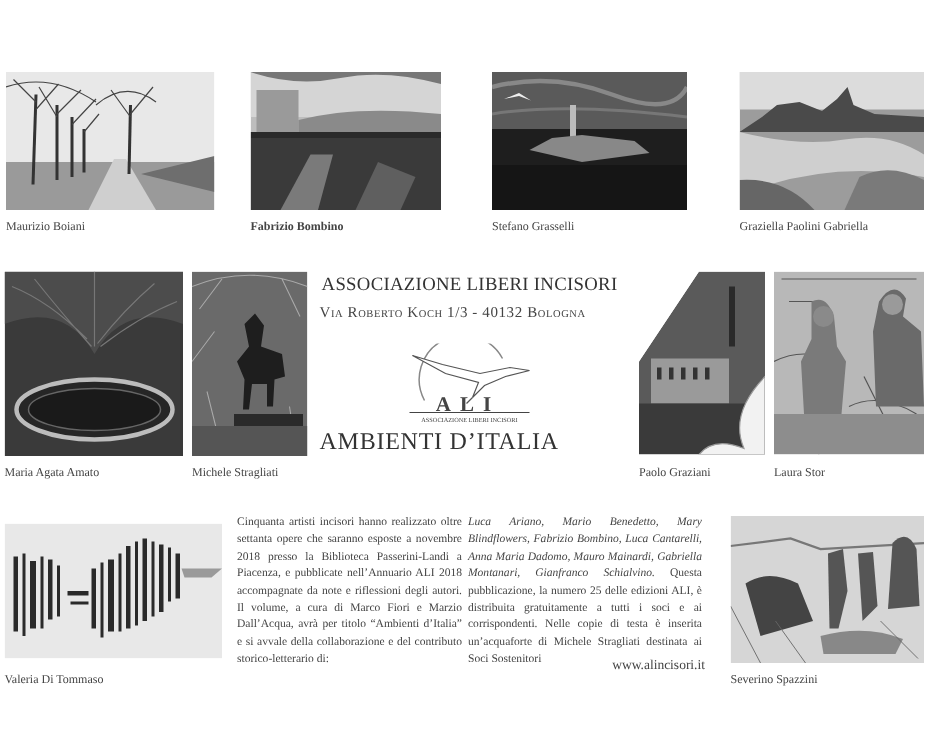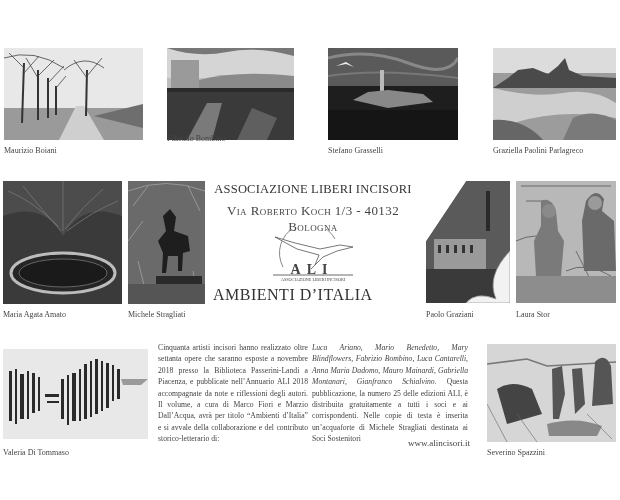--- a/index.html
+++ b/index.html
@@ -3,22 +3,22 @@
 <meta charset="utf-8">
 <style>
   html, body { margin:0; padding:0; background:#ffffff; }
   body { width:620px; height:500px; position:relative; overflow:hidden;
          font-family:"Liberation Serif","DejaVu Serif",serif; color:#333; }
   .art { position:absolute; overflow:hidden; }
   .cap { position:absolute; font-size:8px; color:#444; text-align:left; white-space:nowrap; }
   svg { display:block; }
   .title1 { position:absolute; left:213px; top:182px; width:200px; text-align:center;
             font-size:12.5px; letter-spacing:0.2px; color:#333; }
-  .addr { position:absolute; left:213px; top:203px; width:200px; text-align:center;
-          font-size:13px; font-variant:small-caps; letter-spacing:0.4px; color:#444; }
+  .addr { position:absolute; left:213px; top:203px; width:200px; text-align:left;
+          font-size:10px; font-variant:small-caps; letter-spacing:0.4px; color:#444; }
   .title2 { position:absolute; left:213px; top:286px; width:200px; 
             font-size:16px; letter-spacing:0.5px; color:#333; }
   .body-text { position:absolute; font-size:7.7px; line-height:11.4px; color:#444; text-align:justify; }
   .body-text i { font-style:italic;margin-top:17px; }
   .web { position:absolute; left:340px; top:438px; width:130px; text-align:right; font-size:9px; color:#444; }
 </style>
 </head>
 <body>
 
 <div class="art" style="left:4px;top:48px;width:139px;height:92px;">
@@ -48,21 +48,21 @@
     <rect width="127" height="30" fill="#d5d5d5"></rect>
     <path d="M0 0 Q30 10 60 4 T127 8 L127 0 Z" fill="#777"></path>
     <rect x="4" y="12" width="28" height="30" fill="#9a9a9a"></rect>
     <path d="M32 32 Q70 22 127 28 L127 42 L32 42 Z" fill="#8a8a8a"></path>
     <rect x="0" y="40" width="127" height="4" fill="#2a2a2a"></rect>
     <rect x="0" y="44" width="127" height="48" fill="#3a3a3a"></rect>
     <path d="M20 92 L40 55 L55 55 L45 92 Z" fill="#7a7a7a"></path>
     <path d="M70 92 L85 60 L110 70 L100 92 Z" fill="#5f5f5f"></path>
   </svg>
 </div>
-<div class="cap" style="left:167px;top:134px;width:127px;">Fabrizio Bombino</div>
+<div class="cap" style="left:167px;top:146px;width:127px;font-weight:bold;">Fabrizio Bombino</div>
 
 <div class="art" style="left:328px;top:48px;width:130px;height:92px;">
   <svg width="130" height="92">
     <rect width="130" height="92" fill="#1e1e1e"></rect>
     <rect width="130" height="38" fill="#5a5a5a"></rect>
     <path d="M0 10 Q40 0 80 15 T130 10" stroke="#888" stroke-width="3" fill="none"></path>
     <path d="M0 28 Q50 20 130 30" stroke="#777" stroke-width="2" fill="none"></path>
     <path d="M8 18 L18 14 L26 19 L18 16 Z" fill="#eee"></path>
     <rect x="52" y="22" width="4" height="28" fill="#bbb"></rect>
     <path d="M25 52 L40 44 L60 42 L95 46 L105 54 L60 60 Z" fill="#888"></path>
@@ -74,21 +74,21 @@
 <div class="art" style="left:493px;top:48px;width:123px;height:92px;">
   <svg width="123" height="92">
     <rect width="123" height="92" fill="#9c9c9c"></rect>
     <rect width="123" height="25" fill="#dcdcdc"></rect>
     <path d="M15 30 L25 22 L40 20 L55 26 L65 18 L72 10 L76 22 L90 28 L123 30 L123 40 L0 40 Z" fill="#4a4a4a"></path>
     <path d="M0 40 Q40 50 70 45 T123 55 L123 70 Q70 60 20 75 L0 72 Z" fill="#cfcfcf"></path>
     <path d="M0 72 Q30 70 50 92 L0 92 Z" fill="#666"></path>
     <path d="M80 70 Q100 60 123 72 L123 92 L70 92 Z" fill="#7a7a7a"></path>
   </svg>
 </div>
-<div class="cap" style="left:493px;top:146px;width:123px;">Graziella Paolini Parlagreco</div>
+<div class="cap" style="left:493px;top:146px;width:123px;">Graziella Paolini Gabriella</div>
 
 <div class="art" style="left:3px;top:181px;width:119px;height:123px;">
   <svg width="119" height="123">
     <rect width="119" height="123" fill="#3a3a3a"></rect>
     <path d="M0 0 L119 0 L119 35 Q80 20 60 55 Q40 20 0 35 Z" fill="#4c4c4c"></path>
     <g stroke="#777" stroke-width="0.8" fill="none">
       <path d="M5 10 Q30 20 55 45 M20 5 Q40 30 58 50 M100 8 Q80 25 62 48 M115 20 Q90 30 64 50 M60 0 L60 50"></path>
     </g>
     <ellipse cx="60" cy="92" rx="52" ry="20" fill="#262626" stroke="#bcbcbc" stroke-width="3"></ellipse>
     <ellipse cx="60" cy="92" rx="44" ry="14" fill="#1a1a1a" stroke="#666" stroke-width="1"></ellipse>

